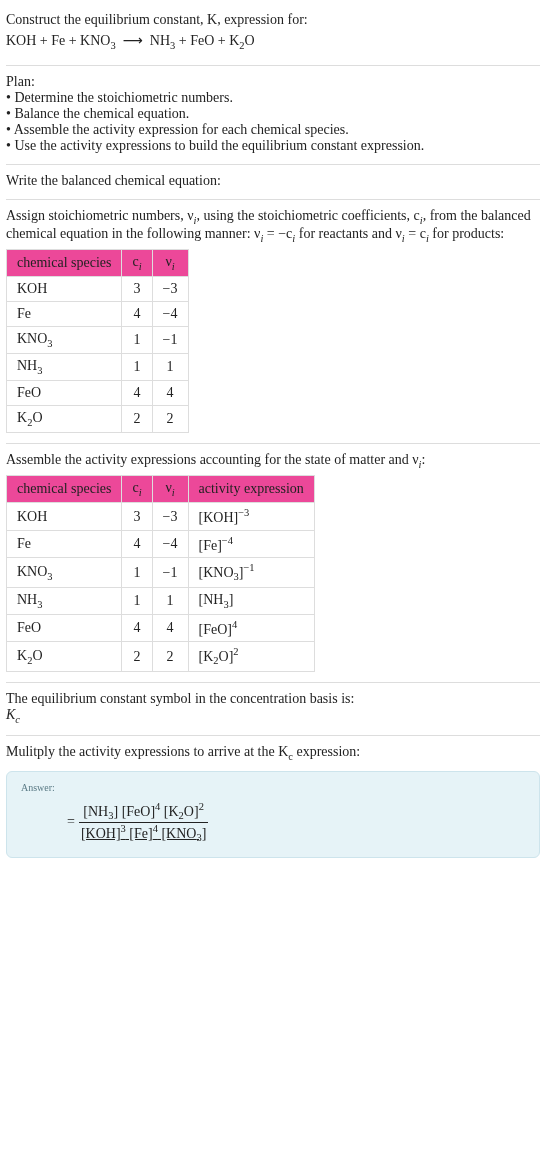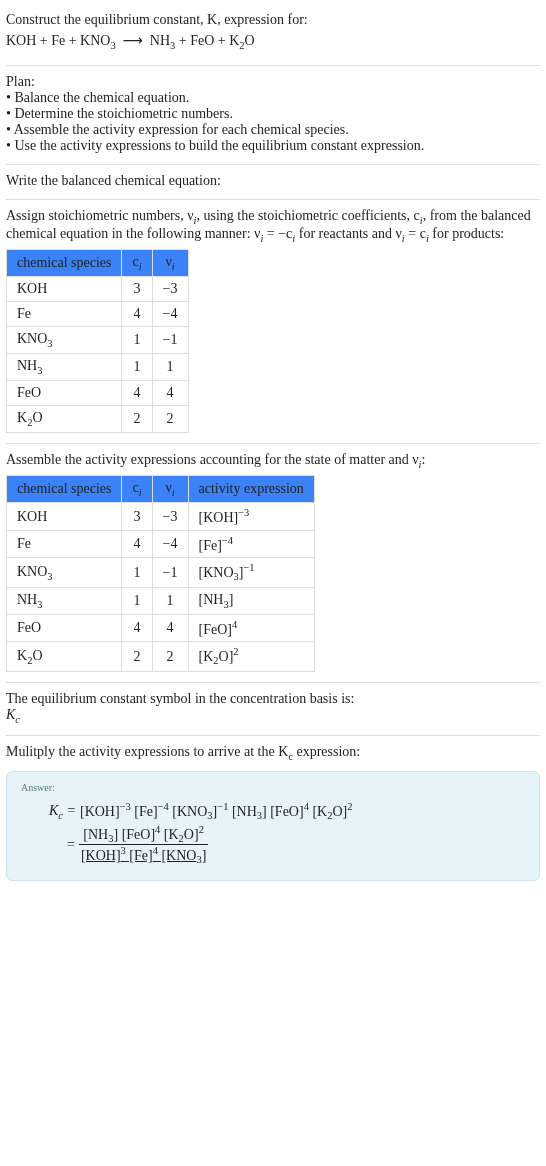--- a/index.html
+++ b/index.html
@@ -32,21 +32,21 @@
     margin-top: 6px;
   }
   table.data th, table.data td {
     border: 1px solid #ddd;
     padding: 4px 10px;
     text-align: left;
     font-weight: normal;
     white-space: nowrap;
   }
   table.data th.num, table.data td.num { text-align: center; }
-  table.data th.hdr { background: #3b82f6; }
+  table.data th.hdr { background: #ec4899; }
 
   .answer-box {
     background: #e6f3f7;
     border: 1px solid #cde4ec;
     border-radius: 6px;
     padding: 10px 14px 14px 14px;
   }
   .answer-label {
     color: #5a7a85;
     font-size: 10px;
@@ -65,22 +65,22 @@
 </head>
 <body>
 
 <div class="section">
   <div class="prompt-line">Construct the equilibrium constant, K, expression for:</div>
   <div class="equation">KOH + Fe + KNO<sub>3</sub>&nbsp;&nbsp;⟶&nbsp;&nbsp;NH<sub>3</sub> + FeO + K<sub>2</sub>O</div>
 </div>
 
 <div class="section rule">
   <div>Plan:</div>
+  <div>• Determine the stoichiometric numbers.</div>
   <div>• Balance the chemical equation.</div>
-  <div>• Determine the stoichiometric numbers.</div>
   <div>• Assemble the activity expression for each chemical species.</div>
   <div>• Use the activity expressions to build the equilibrium constant expression.</div>
 </div>
 
 <div class="section rule">
   <div>Write the balanced chemical equation:</div>
 </div>
 
 <div class="section rule">
   <div>Assign stoichiometric numbers, ν<sub><i>i</i></sub>, using the stoichiometric coefficients, c<sub><i>i</i></sub>, from the balanced chemical equation in the following manner: ν<sub><i>i</i></sub> = −c<sub><i>i</i></sub> for reactants and ν<sub><i>i</i></sub> = c<sub><i>i</i></sub> for products:</div>
@@ -184,24 +184,20 @@
   <div style="font-style:italic;">K<sub>c</sub></div>
 </div>
 
 <div class="section rule">
   <div>Mulitply the activity expressions to arrive at the K<sub>c</sub> expression:</div>
 </div>
 
 <div class="answer-box">
   <div class="answer-label">Answer:</div>
   <div class="math-indent">
-    <div class="eqline">
-      <span style="font-style:italic;">K<sub>c</sub> = </span>
-      <span>[KOH]<sup>−3</sup> [Fe]<sup>−4</sup> [KNO<sub>3</sub>]<sup>−1</sup> [NH<sub>3</sub>] [FeO]<sup>4</sup> [K<sub>2</sub>O]<sup>2</sup></span>
-    </div>
     <div class="eqline" style="padding-left:18px;">
       <span>= </span>
       <span class="frac">
         <span class="num">[NH<sub>3</sub>] [FeO]<sup>4</sup> [K<sub>2</sub>O]<sup>2</sup></span>
         <span class="den">[KOH]<sup>3</sup> [Fe]<sup>4</sup> [KNO<sub>3</sub>]</span>
       </span>
     </div>
   </div>
 </div>
 

